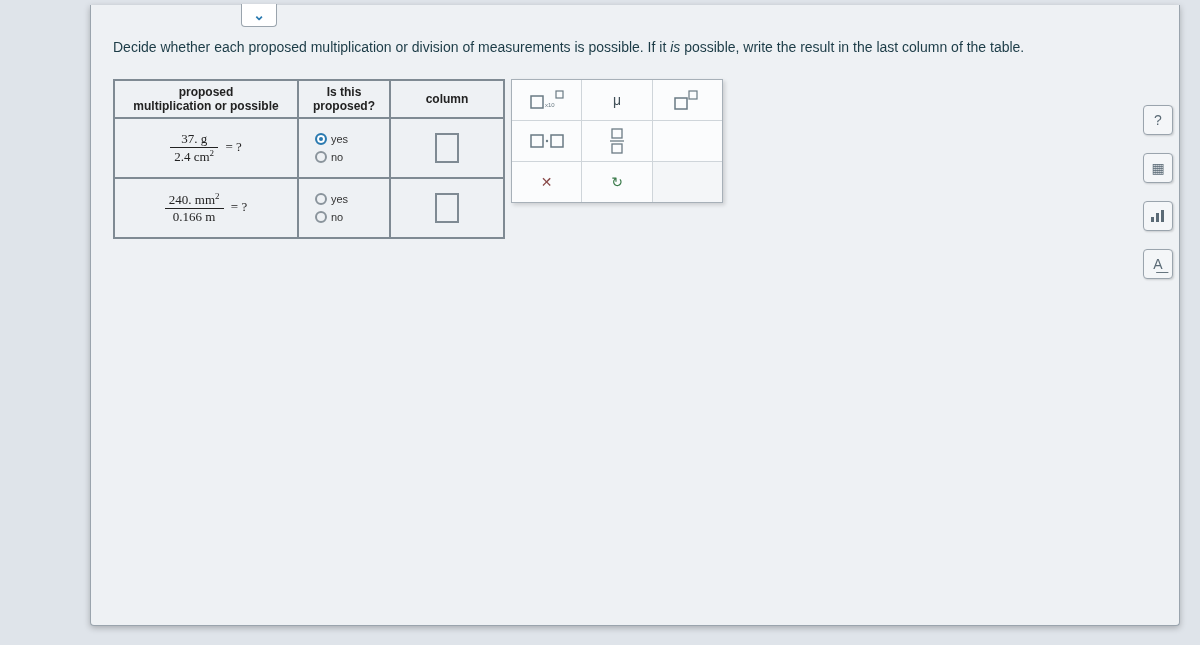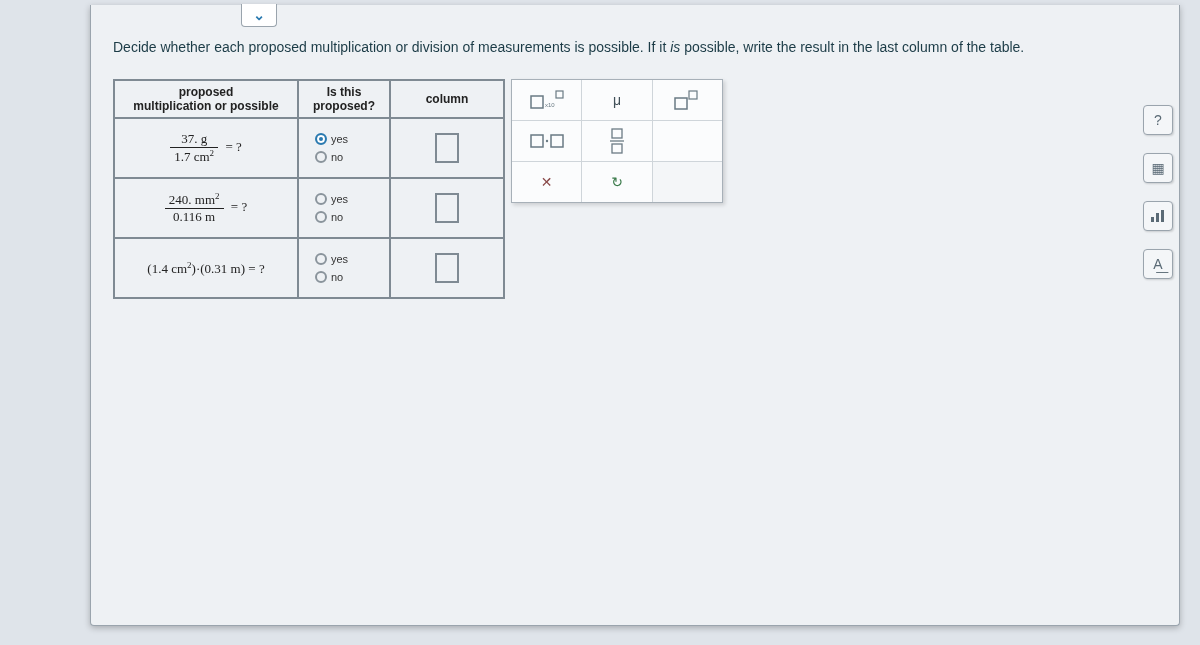--- a/index.html
+++ b/index.html
@@ -67,21 +67,21 @@
         </th>
         <th class="col3">
           <span>column</span>
         </th>
       </tr>
 
       <tr>
         <td class="col1">
           <span class="frac">
             <span class="num">37. g</span>
-            <span class="den"><span>1.7 cm</span><sup>2</sup></span>
+            <span class="den"><span>2.4 cm</span><sup>2</sup></span>
           </span>
           <span class="eq">= ?</span>
         </td>
         <td class="col2">
           <div class="radgroup">
             <label class="rad">
                   <span class="circ sel"></span>
                   <span>yes</span>
                 </label>
             <label class="rad">
@@ -92,61 +92,41 @@
         </td>
         <td class="col3">
               <span class="resbox"></span>
             </td>
       </tr>
 
       <tr>
         <td class="col1">
           <span class="frac">
             <span class="num"><span>240. mm</span><sup>2</sup></span>
-            <span class="den">0.116 m</span>
+            <span class="den">0.166 m</span>
           </span>
           <span class="eq">= ?</span>
         </td>
         <td class="col2">
           <div class="radgroup">
             <label class="rad">
                   <span class="circ"></span>
                   <span>yes</span>
                 </label>
             <label class="rad">
                   <span class="circ"></span>
                   <span>no</span>
                 </label>
           </div>
         </td>
         <td class="col3">
               <span class="resbox"></span>
             </td>
       </tr>
 
-      <tr>
-        <td class="col1">
-          <span class="expr">(<span>1.4 cm</span><sup>2</sup>)·(<span>0.31 m</span>)<span> = ?</span></span>
-        </td>
-        <td class="col2">
-          <div class="radgroup">
-            <label class="rad">
-                  <span class="circ"></span>
-                  <span>yes</span>
-                </label>
-            <label class="rad">
-                  <span class="circ"></span>
-                  <span>no</span>
-                </label>
-          </div>
-        </td>
-        <td class="col3">
-              <span class="resbox"></span>
-            </td>
-      </tr>
     </tbody>
       </table>
 
     <div class="pal">
       <div class="palrow">
         <div class="palbtn">
           <svg width="34" height="20">
             <rect x="1" y="6" width="12" height="12" fill="none" stroke="#6a7a84" stroke-width="1.5"></rect>
             <text x="15" y="17" font-size="6" fill="#6a7a84">x10</text>
             <rect x="26" y="1" width="7" height="7" fill="none" stroke="#6a7a84" stroke-width="1.2"></rect>

